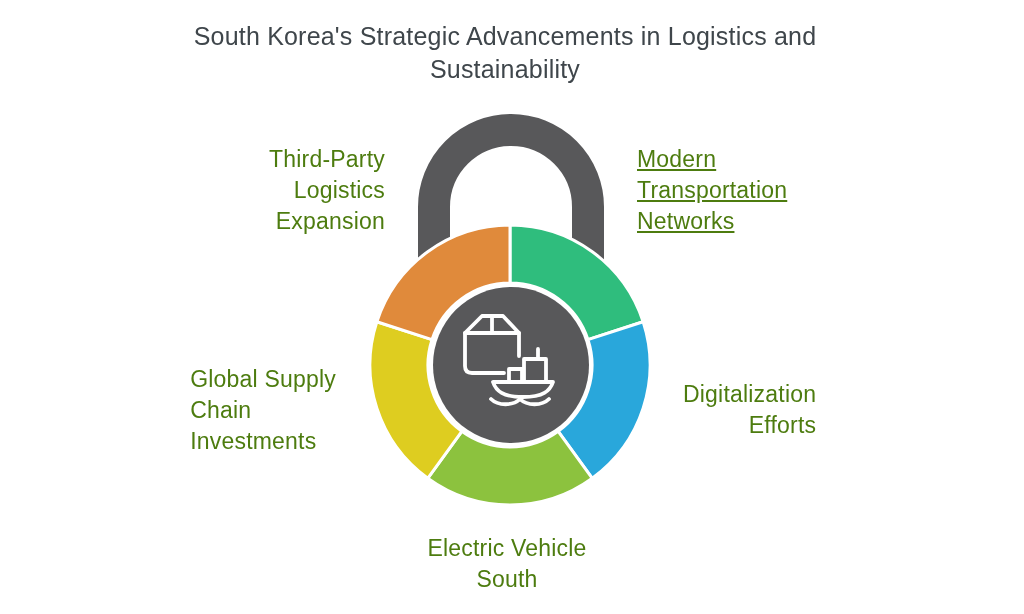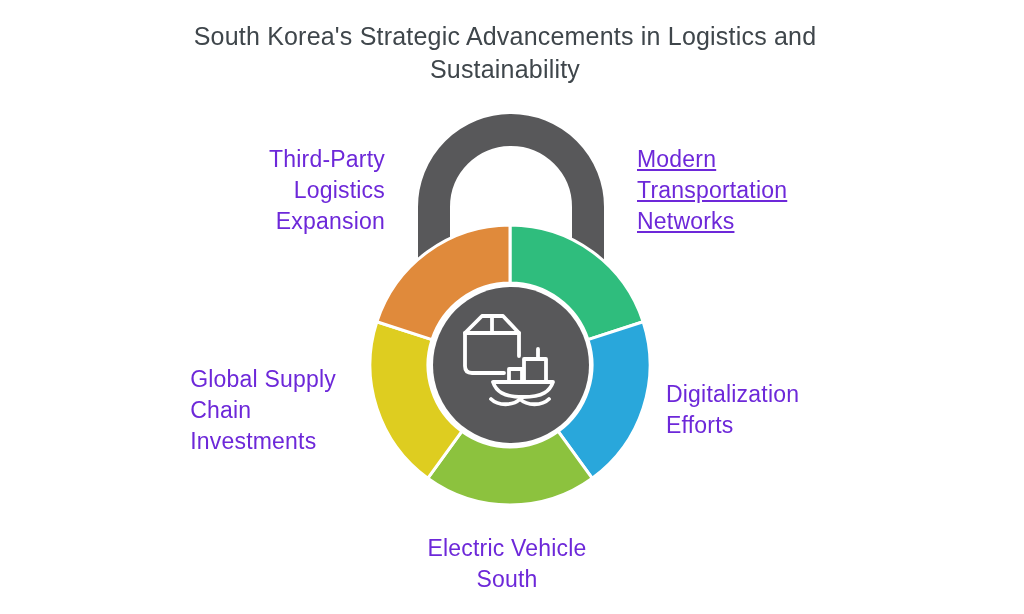--- a/index.html
+++ b/index.html
@@ -6,27 +6,27 @@
   .canvas{
     position:relative;width:1024px;height:614px;overflow:hidden;background:#ffffff;
     font-family:"Liberation Sans", sans-serif;color:#3F464B;
   }
   .title{
     position:absolute;left:0;top:20px;width:1010px;margin:0;
     text-align:center;font-size:25px;line-height:33px;font-weight:400;
     color:#3F464B;white-space:pre-line;letter-spacing:.2px;
   }
   .lbl{
-    position:absolute;font-size:23px;line-height:31px;color:#6d28d9;
+    position:absolute;font-size:23px;line-height:31px;color:#4d7c0f;
     white-space:pre-line;font-weight:400;letter-spacing:.2px;
   }
   .lbl.top-left{top:144px;right:639px;text-align:right;}
   .lbl.top-right{top:144px;left:637px;text-align:left;text-decoration:underline;}
   .lbl.left{top:364px;right:688px;text-align:left;}
-  .lbl.right{top:379px;left:666px;text-align:left;}
+  .lbl.right{top:379px;left:683px;text-align:right;}
   .lbl.bottom{top:533px;left:362px;width:290px;text-align:center;}
   .shackle-svg{position:absolute;left:405px;top:100px;}
   .donut-svg{position:absolute;left:365px;top:220px;}
   .center-svg{position:absolute;left:432px;top:286px;}
 </style>
 </head>
 <body>
 
 <div class="canvas">
 

